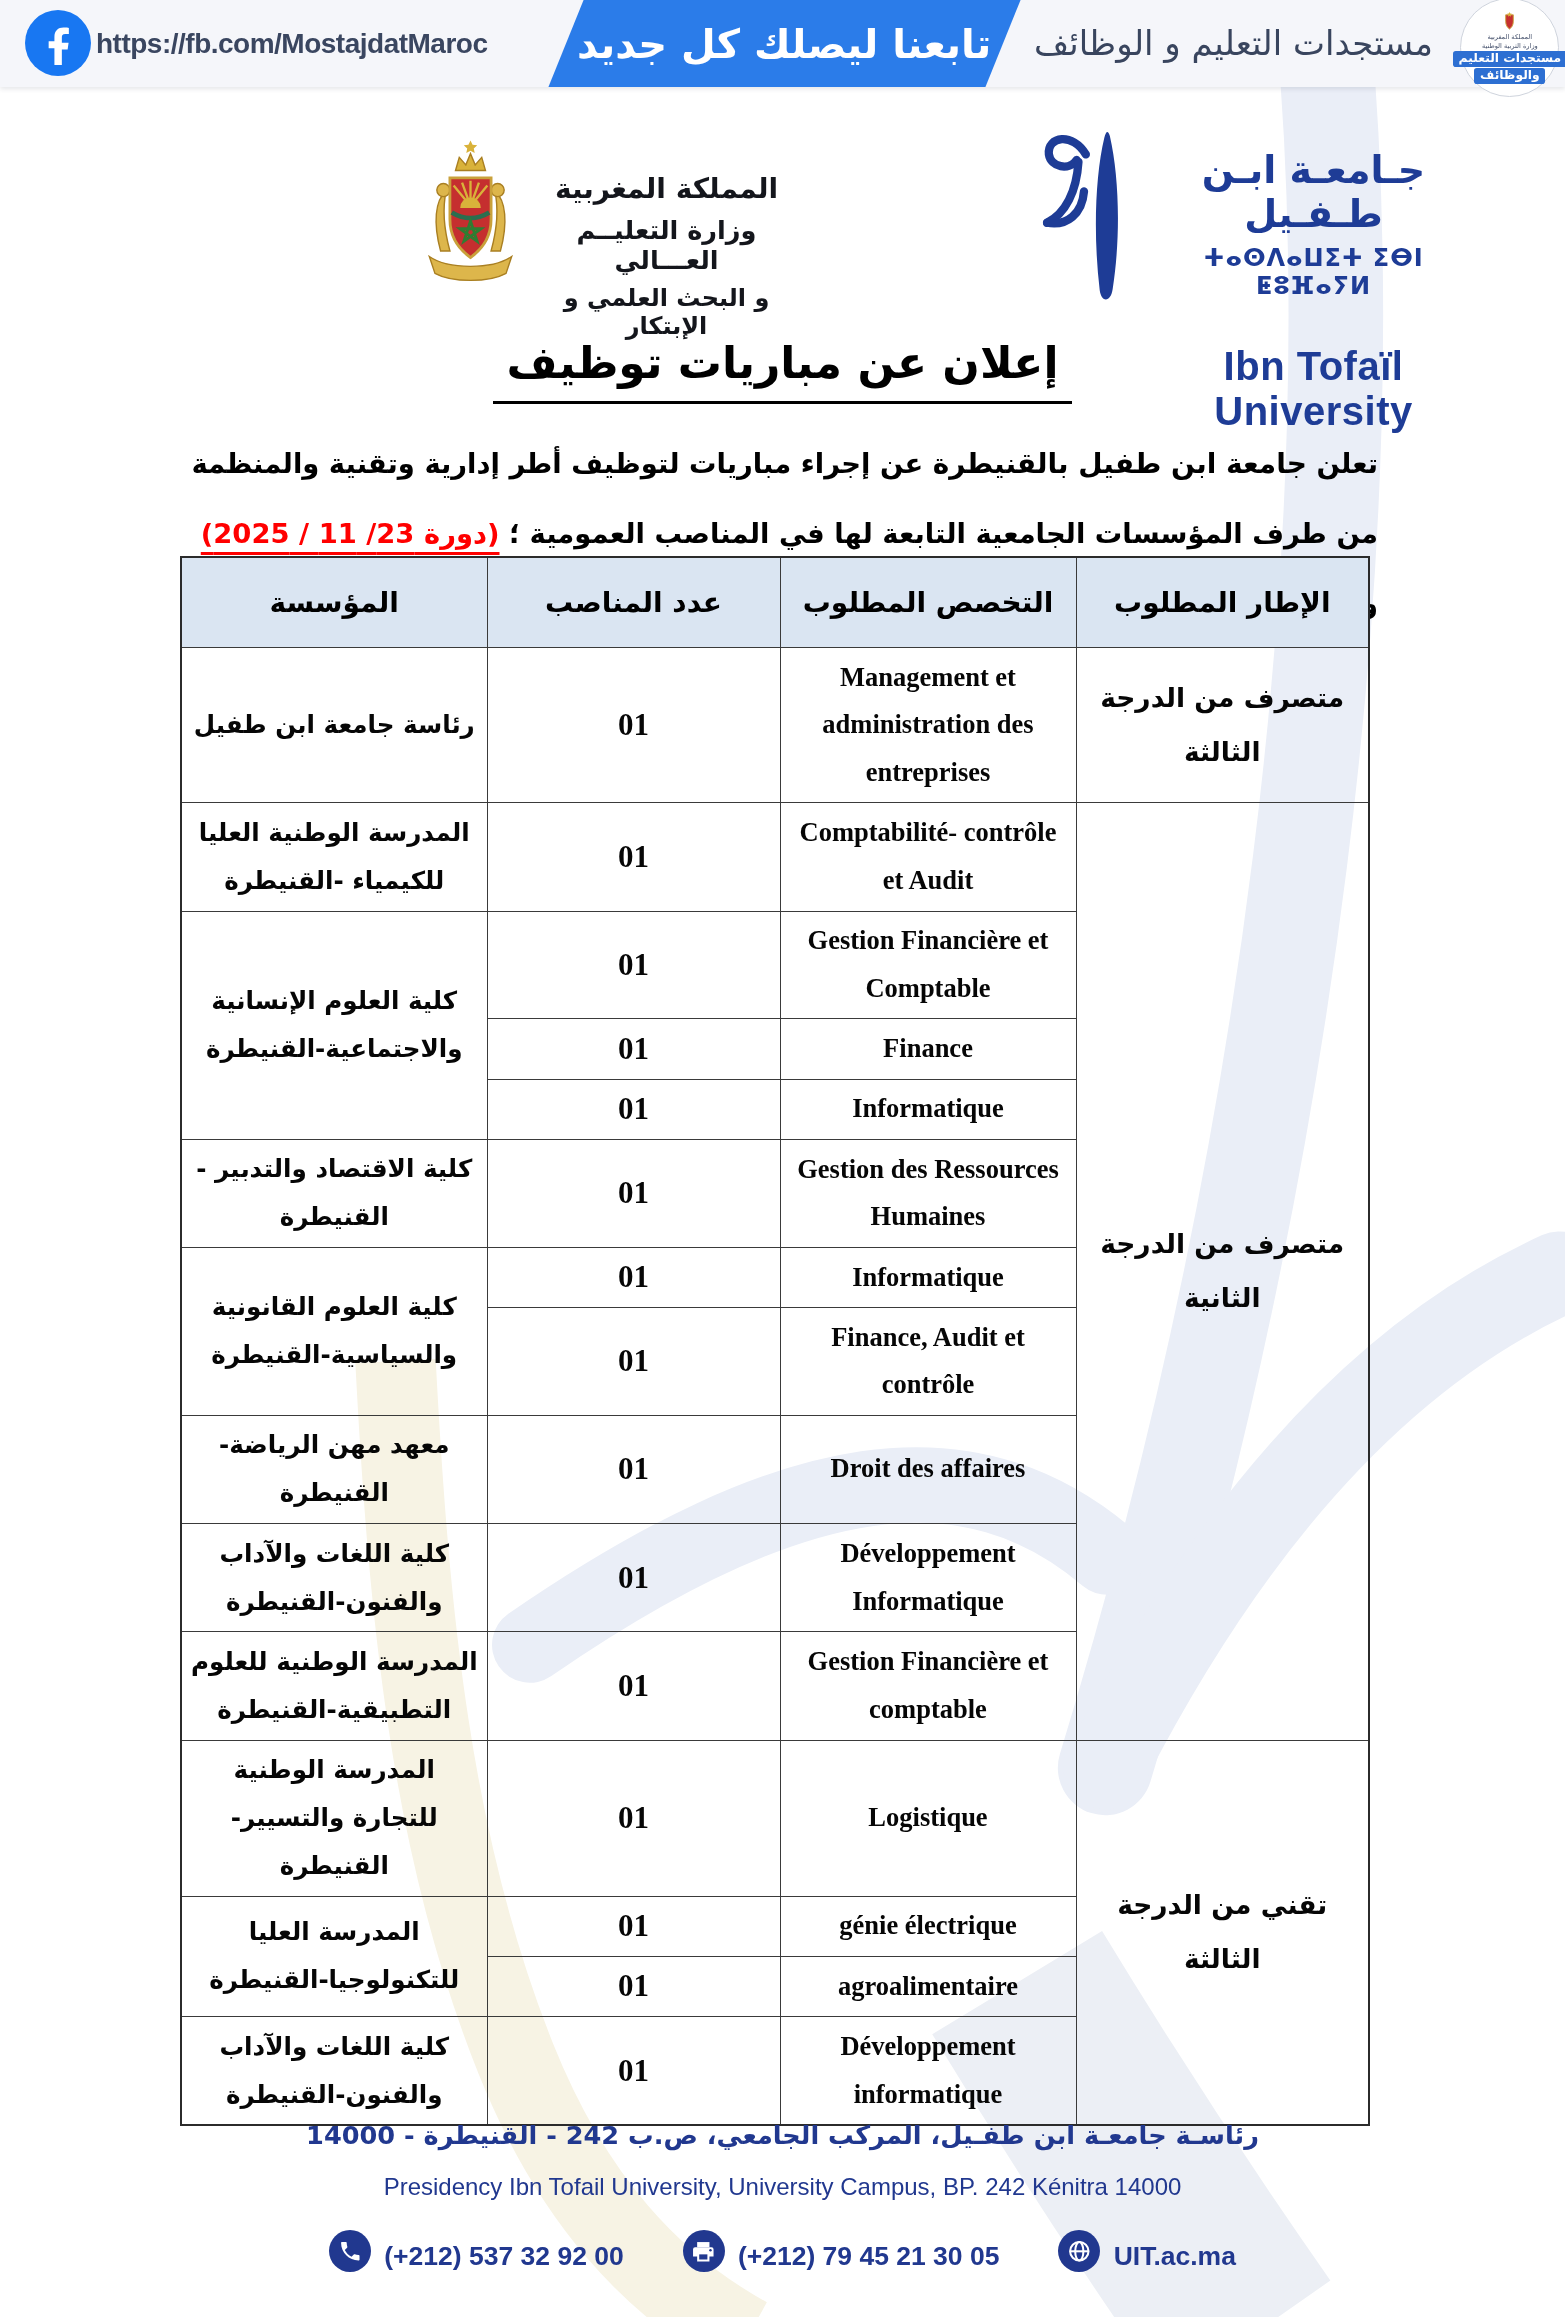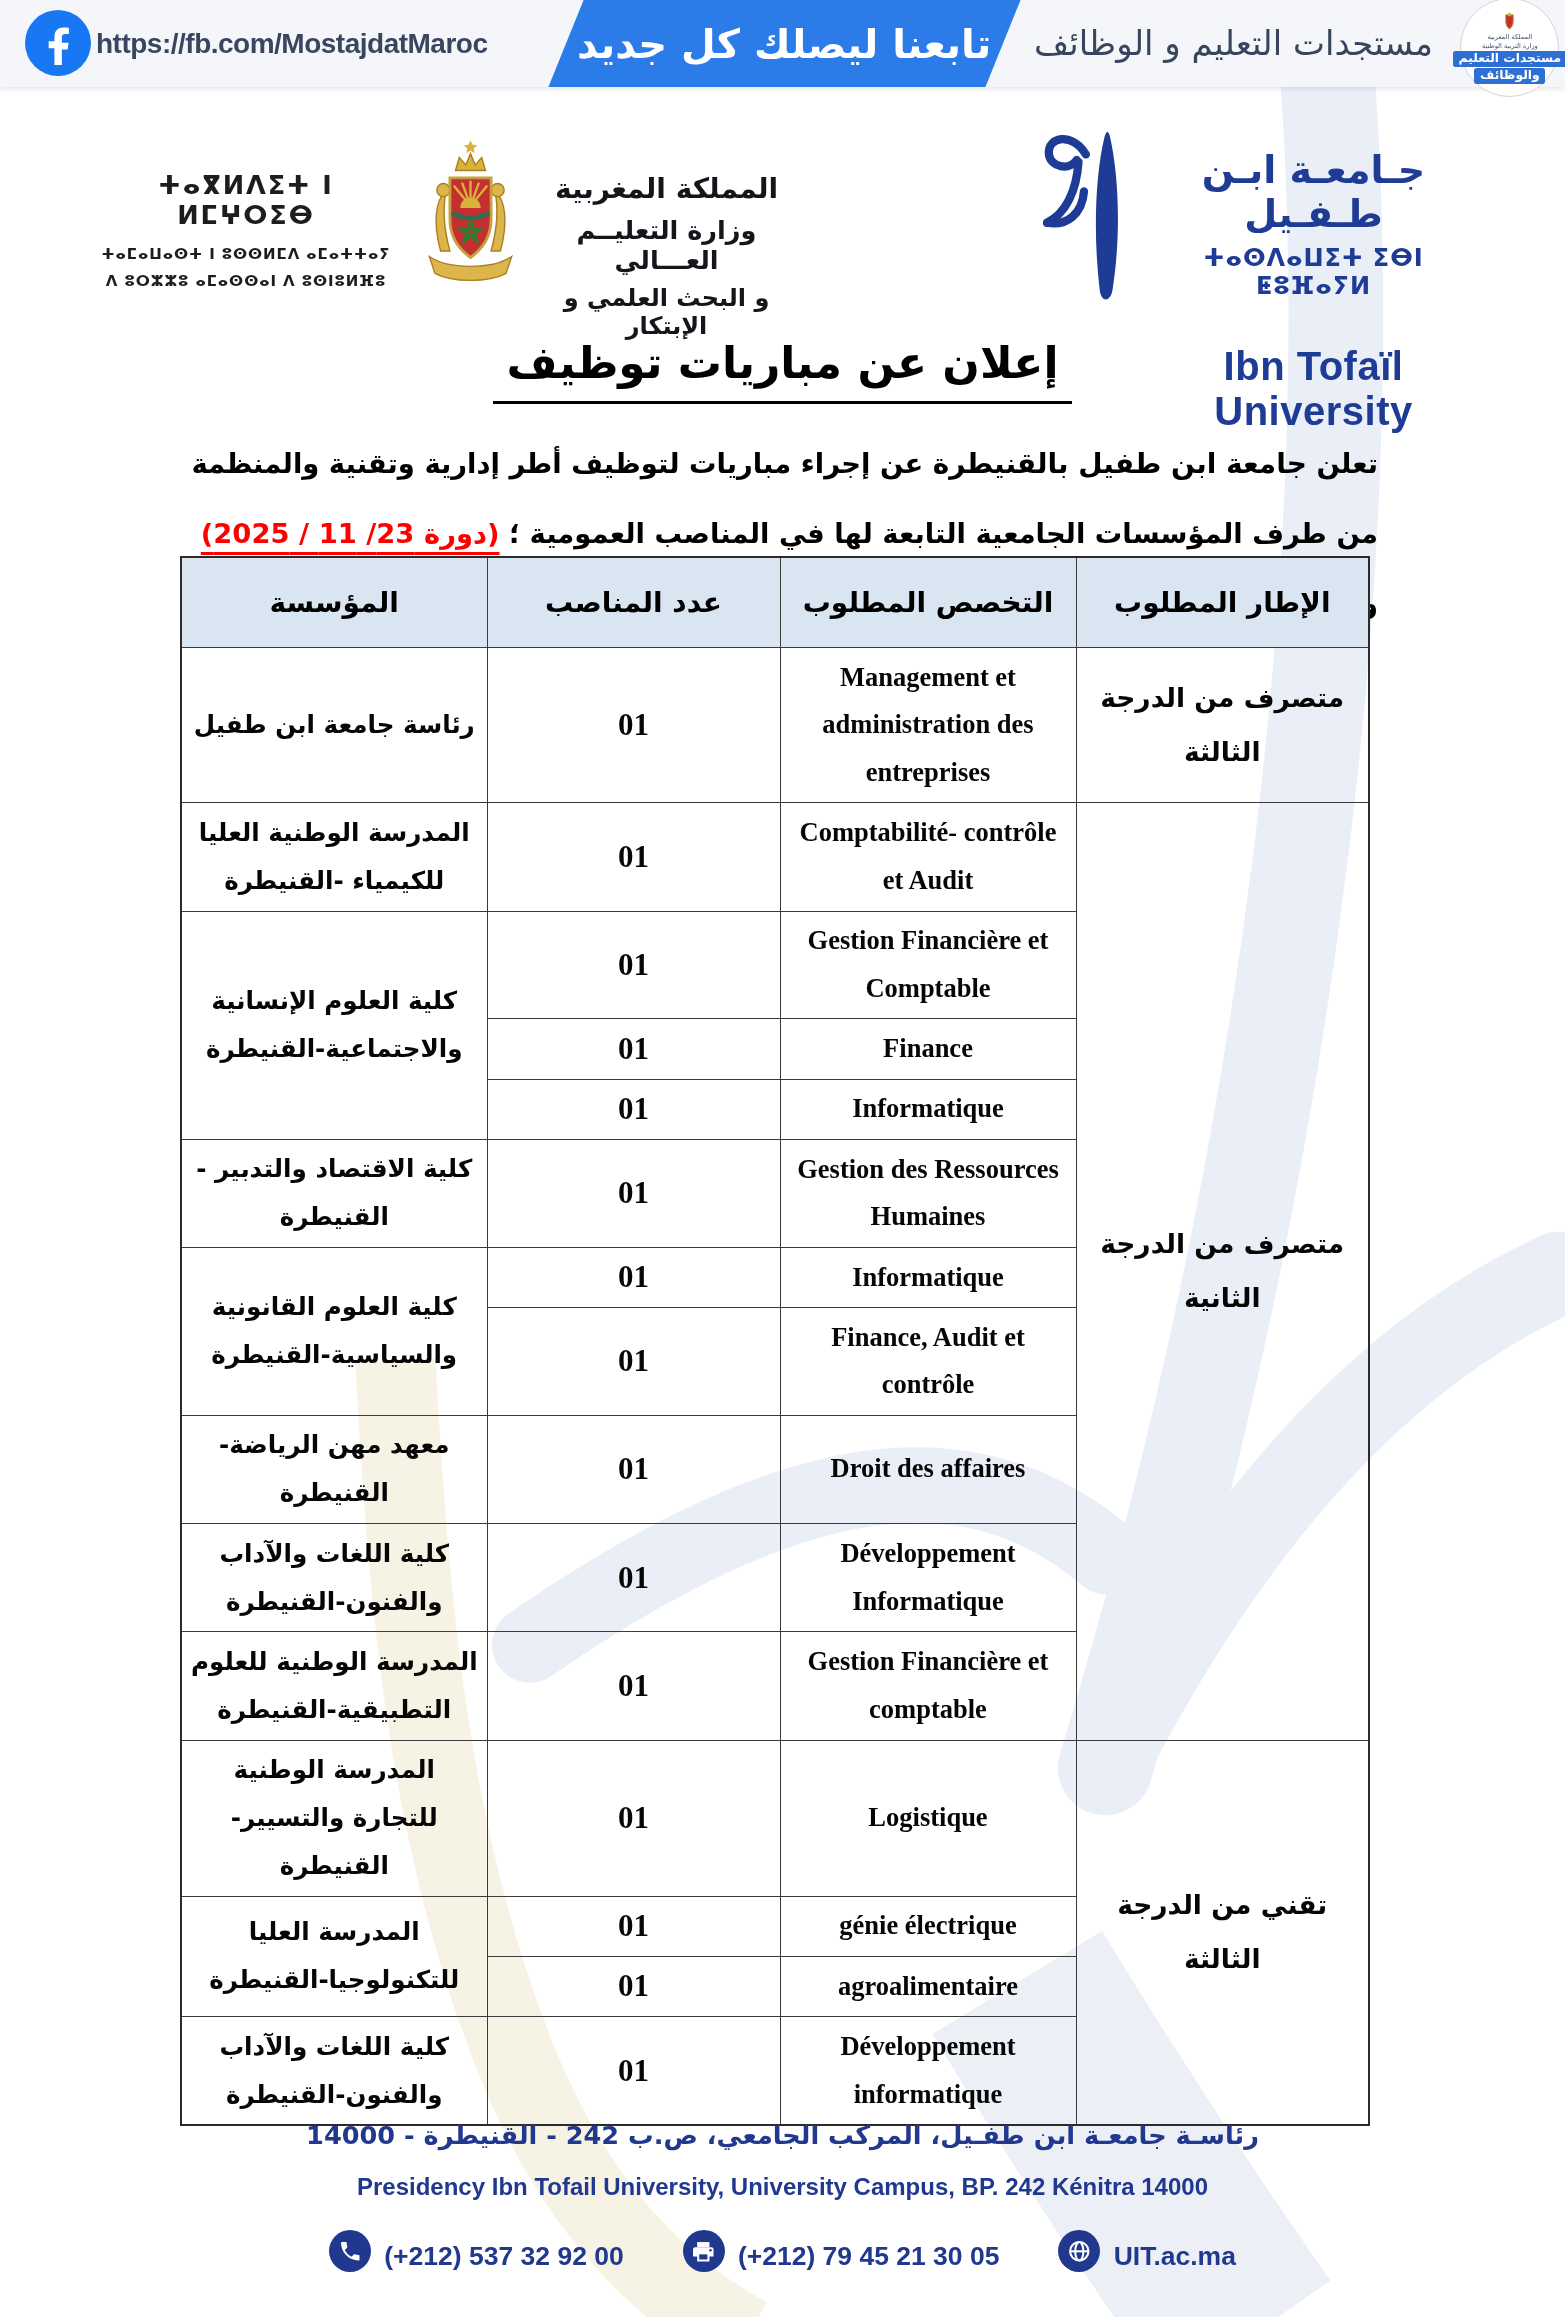--- a/index.html
+++ b/index.html
@@ -56,21 +56,21 @@
                 font-size:28px;font-weight:bold;color:#000;}
   table.jobs td{border:1.9px solid #3a3a3a;text-align:center;vertical-align:middle;color:#060606;background:transparent;}
   .cell-fw{font-size:26.5px;font-weight:bold;line-height:2.05;padding:5.7px;}
   .cell-sp{font-family:"Liberation Serif",serif;font-size:26.5px;font-weight:bold;line-height:1.8;padding:5.7px 9.5px;}
   .cell-ct{font-family:"Liberation Serif",serif;font-size:31px;font-weight:bold;padding:5.7px;}
   .cell-inst{font-size:24.6px;font-weight:bold;line-height:1.95;padding:5.7px 7.6px;}
   
   .addr-ar{position:absolute;top:2120px;left:0;width:100%;text-align:center;font-size:25.6px;
            font-weight:bold;color:var(--navy,#21388F);z-index:1;}
   .addr-en{position:absolute;top:2173px;left:0;width:100%;text-align:center;
-           font-family:"Liberation Sans",sans-serif;font-size:24px;font-weight:bold;color:var(--navy,#21388F);z-index:1;}
+           font-family:"Liberation Sans",sans-serif;font-size:24px;font-weight:normal;color:var(--navy,#21388F);z-index:1;}
   .contacts{position:absolute;top:2230px;left:0;width:100%;display:flex;justify-content:center;
             gap:59px;direction:ltr;z-index:1;}
   .contact{display:flex;align-items:flex-end;gap:13.2px;font-family:"Liberation Sans",sans-serif;
            font-size:26.5px;font-weight:bold;color:var(--navy,#21388F);}
   .cicon{width:42px;height:42px;border-radius:50%;background:var(--navy,#21388F);
          display:flex;align-items:center;justify-content:center;flex:0 0 42px;}
   .cicon svg{width:24.6px;height:24.6px;}
 </style>
 </head>
 <body>
@@ -101,25 +101,20 @@
         <path d="M12 8 H28 V22 C28 30 24 35 20 38 C16 35 12 30 12 22 Z" fill="#C52F2F" stroke="#C9A13B" stroke-width="2"></path>
         <path d="M20 2 l1.6 3.4 3.6.4 -2.7 2.5 .7 3.6 -3.2-1.8 -3.2 1.8 .7-3.6 -2.7-2.5 3.6-.4 Z" fill="#D9B23A"></path>
       </svg>
       <div class="badge-tiny">المملكة المغربية</div>
       <div class="badge-tiny">وزارة التربية الوطنية</div>
       <div class="badge-band">مستجدات التعليم</div>
       <div class="badge-band">والوظائف</div>
     </div>
   </header>
 
-  <div class="tifinagh">
-    <div class="tif-1">ⵜⴰⴳⵍⴷⵉⵜ ⵏ ⵍⵎⵖⵔⵉⴱ</div>
-    <div class="tif-2">ⵜⴰⵎⴰⵡⴰⵙⵜ ⵏ ⵓⵙⵙⵍⵎⴷ ⴰⵎⴰⵜⵜⴰⵢ</div>
-    <div class="tif-3">ⴷ ⵓⵔⵣⵣⵓ ⴰⵎⴰⵙⵙⴰⵏ ⴷ ⵓⵙⵏⵓⵍⴼⵓ</div>
-  </div>
 
   <svg class="crest" width="131" height="163" viewBox="0 0 140 160">
     <path d="M70 2 l2.2 4.6 5 .5 -3.7 3.4 1 4.9 -4.5 -2.5 -4.5 2.5 1 -4.9 -3.7 -3.4 5 -.5 Z" fill="#D9B23A"></path>
     <path d="M54 34 L58 20 L65 28 L70 16 L75 28 L82 20 L86 34 Z" fill="#D9B23A" stroke="#A97F22" stroke-width="1.5"></path>
     <path d="M38 120 C30 90 32 66 44 56 C40 74 42 98 48 120 Z" fill="#DDB64B" stroke="#A97F22" stroke-width="1.5"></path>
     <circle cx="41" cy="55" r="7" fill="#DDB64B" stroke="#A97F22" stroke-width="1.5"></circle>
     <path d="M102 120 C110 90 108 66 96 56 C100 74 98 98 92 120 Z" fill="#DDB64B" stroke="#A97F22" stroke-width="1.5"></path>
     <circle cx="99" cy="55" r="7" fill="#DDB64B" stroke="#A97F22" stroke-width="1.5"></circle>
     <path d="M48 42 H92 V86 C92 108 80 120 70 127 C60 120 48 108 48 86 Z" fill="#C52F2F" stroke="#C9A13B" stroke-width="3"></path>
     <path d="M70 72 L52 50 M70 72 L61 47 M70 72 L70 45 M70 72 L79 47 M70 72 L88 50" stroke="#D9B23A" stroke-width="2.5"></path>

